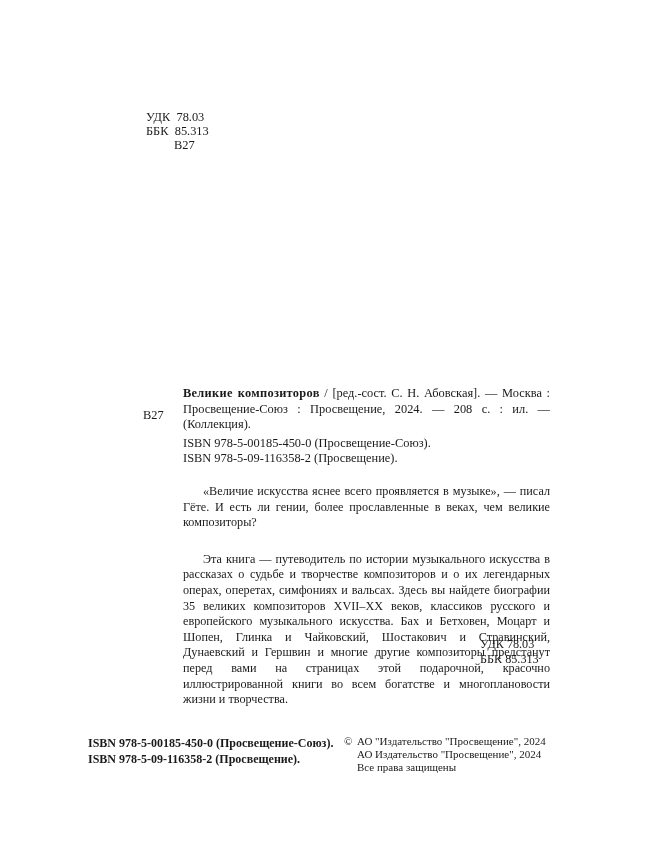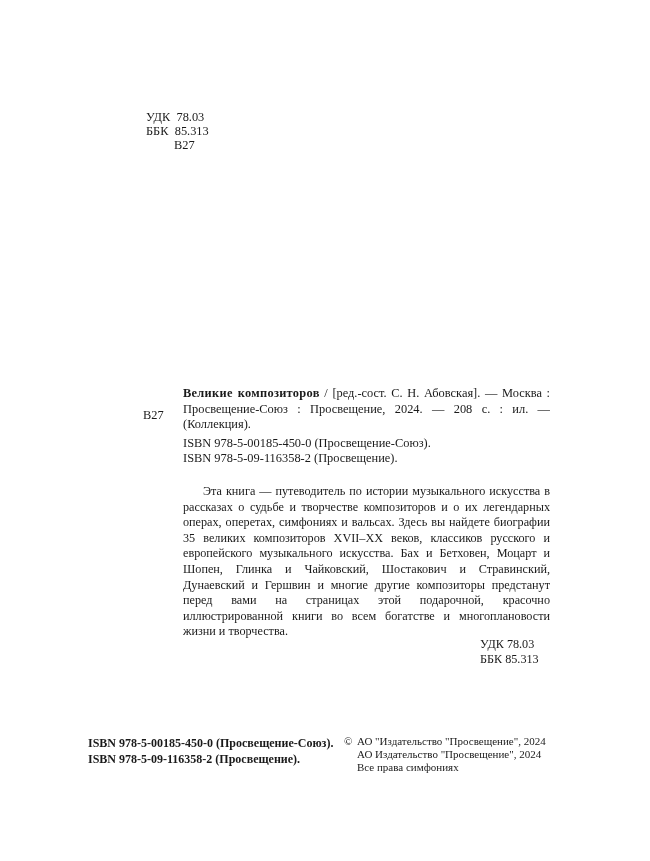--- a/index.html
+++ b/index.html
@@ -40,30 +40,31 @@
   <div>
     <span class="bold">Великие композиторов</span><span> / [ред.-сост. С. Н. Абовская]. — Москва : Просвещение-Союз : Просвещение, 2024. — 208 с. : ил. — (Коллекция).</span>
   </div>
   <div class="isbn">
     <div>ISBN 978-5-00185-450-0 (Просвещение-Союз).</div>
     <div>ISBN 978-5-09-116358-2 (Просвещение).</div>
   </div>
 </div>
 
 <div class="abs annot">
+  <p>«Величие искусства яснее всего проявляется в музыке», — писал Гёте. И есть ли гении, более прославленные в веках, чем великие композиторы?</p>
   <p>Эта книга — путеводитель по истории музыкального искусства в рассказах о судьбе и творчестве композиторов и о их легендарных операх, оперетах, симфониях и вальсах. Здесь вы найдете биографии 35 великих композиторов XVII–XX веков, классиков русского и европейского музыкального искусства. Бах и Бетховен, Моцарт и Шопен, Глинка и Чайковский, Шостакович и Стравинский, Дунаевский и Гершвин и многие другие композиторы предстанут перед вами на страницах этой подарочной, красочно иллюстрированной книги во всем богатстве и многоплановости жизни и творчества.</p>
 </div>
 
 <div class="abs bottom-codes">
   <div>УДК 78.03</div>
   <div>ББК 85.313</div>
 </div>
 
 <div class="abs isbn-bold">
   <div>ISBN 978-5-00185-450-0  (Просвещение-Союз).</div>
   <div>ISBN 978-5-09-116358-2 (Просвещение).</div>
 </div>
 
 <div class="abs copyright">
   <div class="line"><span class="copy-sym">©</span><span>АО "Издательство "Просвещение", 2024</span></div>
   <div class="line indent">АО Издательство "Просвещение", 2024</div>
-  <div class="line indent">Все права симфониях</div>
+  <div class="line indent">Все права защищены</div>
 </div>
 
 </body></html>

